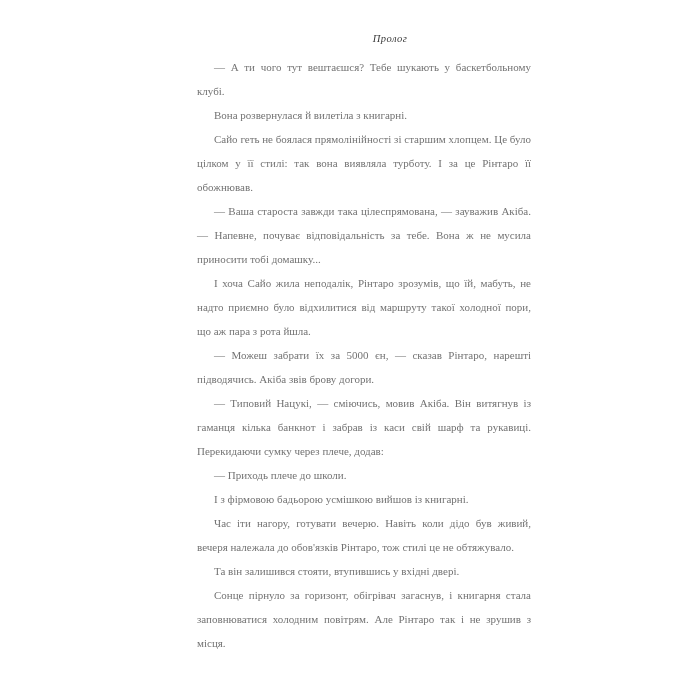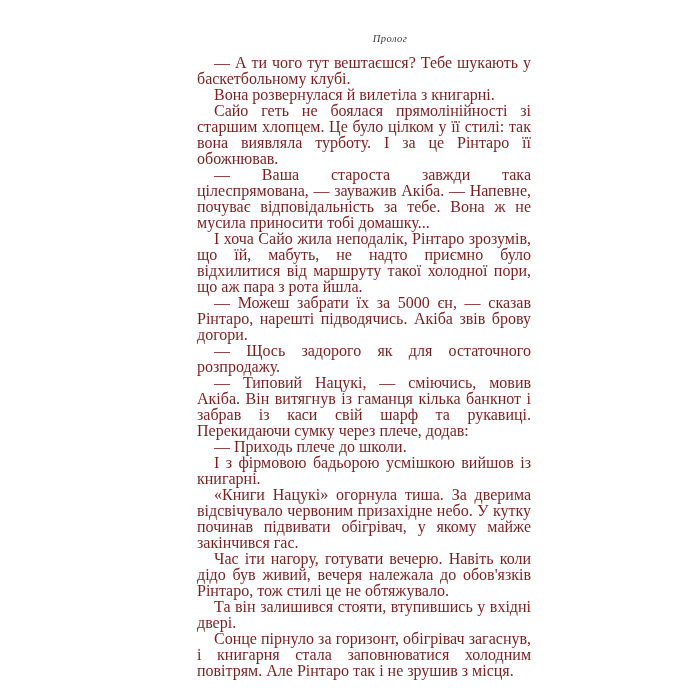--- a/index.html
+++ b/index.html
@@ -36,25 +36,25 @@
     color: #3a3a3a;
     font-family: "Liberation Serif", "DejaVu Serif", serif;
     margin-left: 40px;
   }
 
   .text-block {
     position: absolute;
     top: 55px;
     left: 197px;
     width: 334px;
-    font-size: 16px;
-    line-height: 16px;
+    font-size: 11px;
+    line-height: 24px;
     text-align: justify;
     text-justify: inter-word;
-    color: #7f1d1d;
+    color: #737373;
     -webkit-font-smoothing: antialiased;
   }
 
   .text-block p {
     margin: 0;
     text-indent: 17px;
     hyphens: manual;
   }
 
   
@@ -69,23 +69,21 @@
 
   <div class="running-head">Пролог</div>
 
   <div class="text-block">
       <p>— А ти чого тут вештаєшся? Тебе шукають у баскетболь­ному клубі.</p>
       <p>Вона розвернулася й вилетіла з книгарні.</p>
       <p>Сайо геть не боялася прямолінійності зі старшим хлоп­цем. Це було цілком у її стилі: так вона виявляла турботу. І за це Рінтаро її обожнював.</p>
       <p>— Ваша староста завжди така цілеспрямована, — зауважив Акіба. — Напевне, почуває відповідальність за тебе. Вона ж не мусила приносити тобі домашку...</p>
       <p>І хоча Сайо жила неподалік, Рінтаро зрозумів, що їй, ма­буть, не надто приємно було відхилитися від маршруту та­кої холодної пори, що аж пара з рота йшла.</p>
       <p>— Можеш забрати їх за 5000 єн, — сказав Рінтаро, на­решті підводячись. Акіба звів брову догори.</p>
-      <p>— Щось задорого як для остаточного розпродажу.</p>
       <p>— Типовий Нацукі, — сміючись, мовив Акіба. Він витяг­нув із гаманця кілька банкнот і забрав із каси свій шарф та рукавиці. Перекидаючи сумку через плече, додав:</p>
       <p>— Приходь плече до школи.</p>
       <p>І з фірмовою бадьорою усмішкою вийшов із книгарні.</p>
-      <p>«Книги Нацукі» огорнула тиша. За дверима відсвічува­ло червоним призахідне небо. У кутку починав підвивати обігрівач, у якому майже закінчився гас.</p>
       <p>Час іти нагору, готувати вечерю. Навіть коли дідо був живий, вечеря належала до обов'язків Рінтаро, тож стилі це не обтяжувало.</p>
       <p>Та він залишився стояти, втупившись у вхідні двері.</p>
       <p>Сонце пірнуло за горизонт, обігрівач загаснув, і книгар­ня стала заповнюватися холодним повітрям. Але Рінтаро так і не зрушив з місця.</p>
     </div>
 
 </div>
 
 </body></html>

